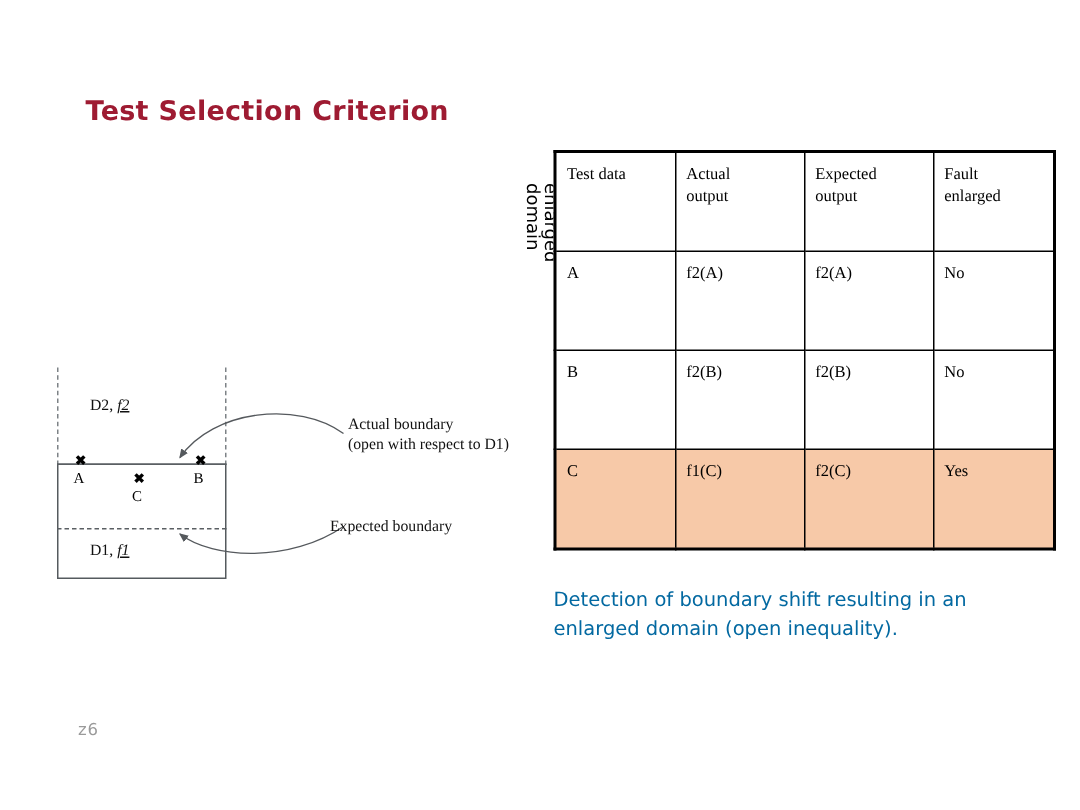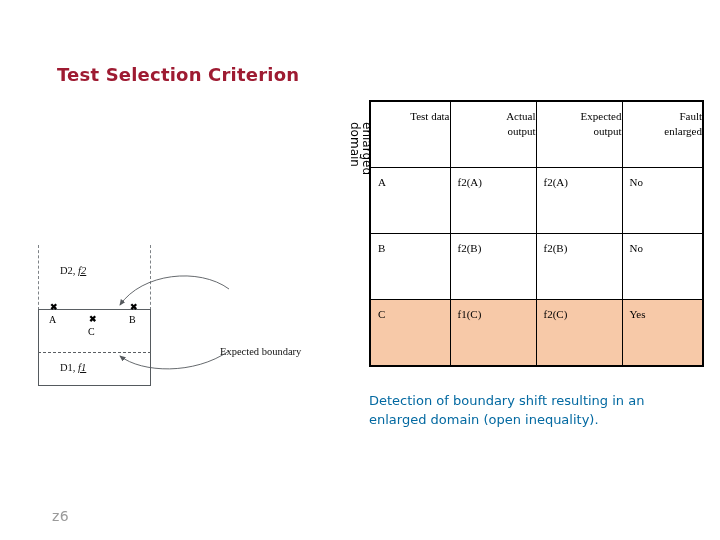--- a/index.html
+++ b/index.html
@@ -197,21 +197,21 @@
   }
   #results-table td {
     border: 1.6px solid #000;
     vertical-align: top;
     padding: 7px 0 0 7px;
     font-family: "Liberation Serif", serif;
     font-size: 11px;
     color: #000;
     line-height: 1.32;
   }
-  #results-table tr.hdr td { height: 58px; text-align: right; }
+  #results-table tr.hdr td { height: 58px; }
   #results-table tr.body-row td { height: 58px; }
   #results-table col.c1 { width: 80px; }
   #results-table col.c2 { width: 86px; }
   #results-table col.c3 { width: 86px; }
   #results-table col.c4 { width: 81px; }
   tr.highlight td { background: #f7c9a8; }
 
   
   #caption {
     position: absolute;
@@ -221,23 +221,23 @@
     font-family: "DejaVu Sans", sans-serif;
     font-size: 13px;
     color: #0369a1;
     line-height: 1.45;
   }
 
   
   #footer-note {
     position: absolute;
     left: 52px;
-    top: 508px;
-    font-family: "DejaVu Sans", sans-serif;
-    font-size: 14px;
+    top: 480px;
+    font-family: "DejaVu Sans", sans-serif;
+    font-size: 11px;
     color: #9a9a9a;
     letter-spacing: 0.5px;
     text-align: right;
   }
 </style>
 </head>
 <body>
 
 <div id="slide-title">Test Selection Criterion</div>
 
@@ -278,20 +278,24 @@
   <svg id="fig-arrows" viewBox="0 0 350 148">
     <defs>
       <marker id="ah" markerWidth="7" markerHeight="7" refX="6" refY="3" orient="auto">
         <path d="M0,0 L7,3 L0,6 z" fill="#55595d"></path>
       </marker>
     </defs>
     <path d="M215,46 C185,24 128,30 106,62" fill="none" stroke="#55595d" stroke-width="0.9" marker-end="url(#ah)"></path>
     <path d="M215,108 C180,132 128,130 106,113" fill="none" stroke="#55595d" stroke-width="0.9" marker-end="url(#ah)"></path>
   </svg>
 
+  <div id="annot-actual">
+    <div>Actual boundary</div>
+    <div>(open with respect to D1)</div>
+  </div>
 
   <div id="annot-expected">Expected boundary</div>
 
 </div>
 
 <table id="results-table">
   <colgroup>
     <col class="c1">
       <col class="c2">
       <col class="c3">

